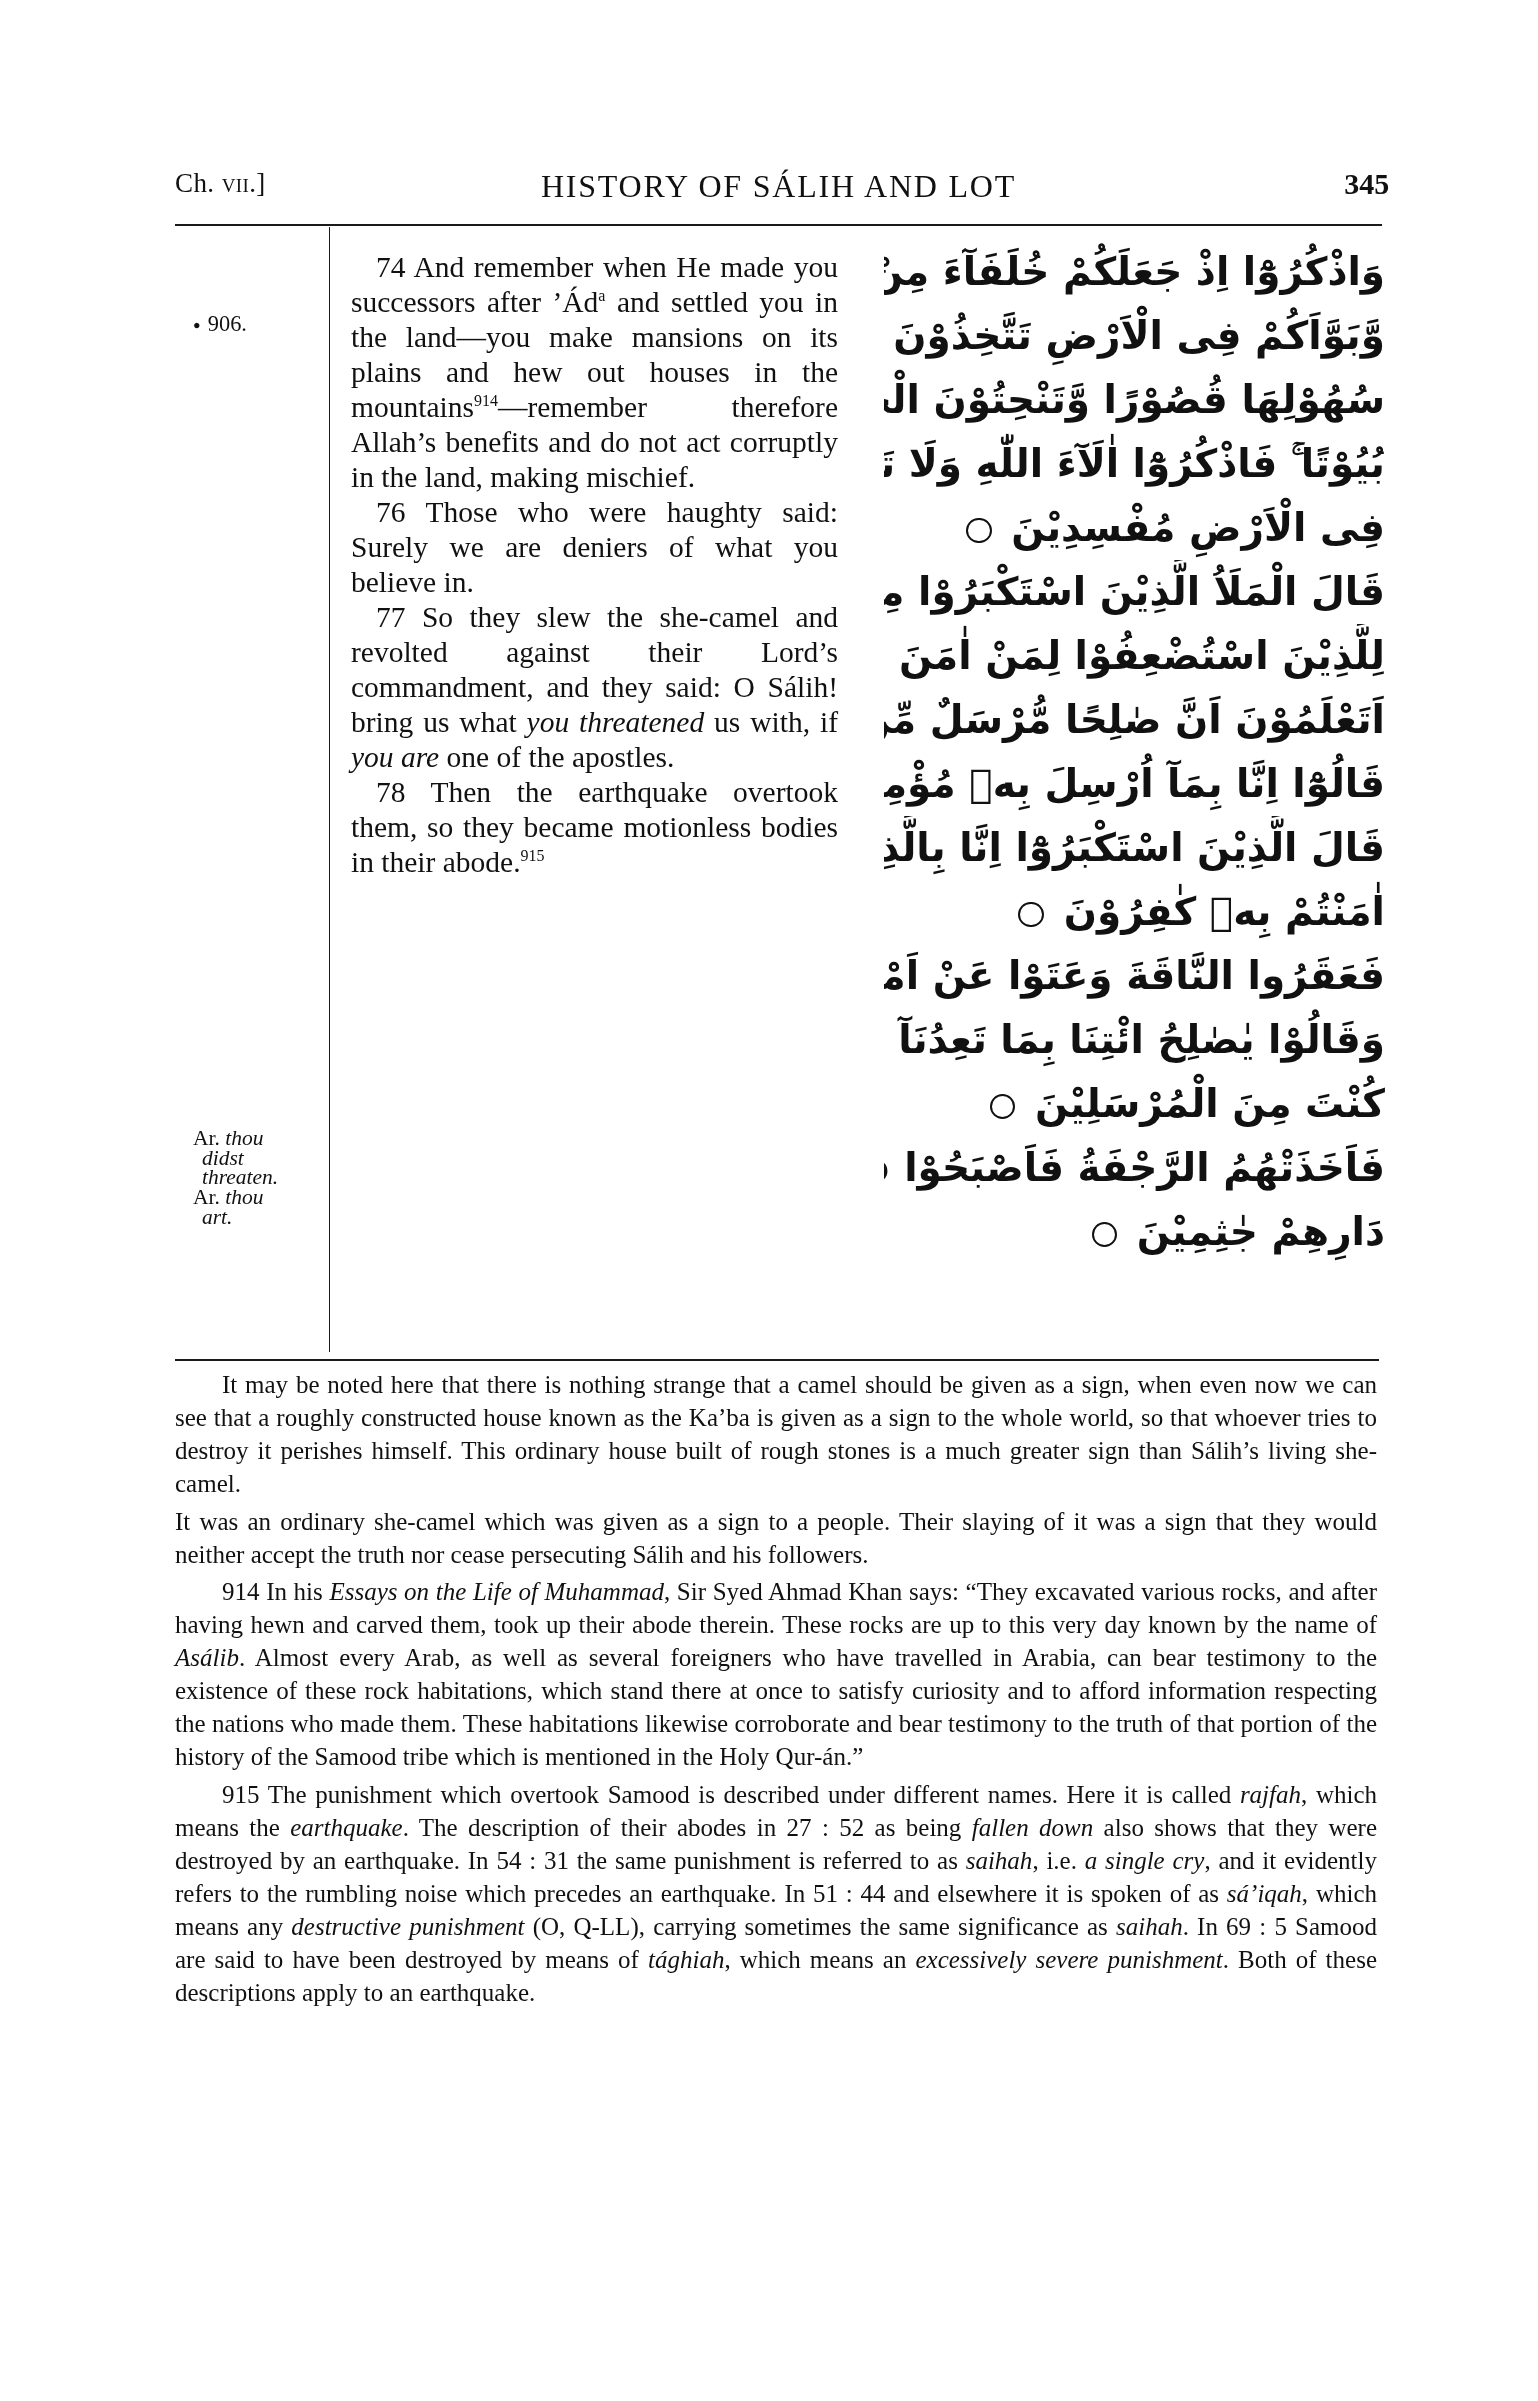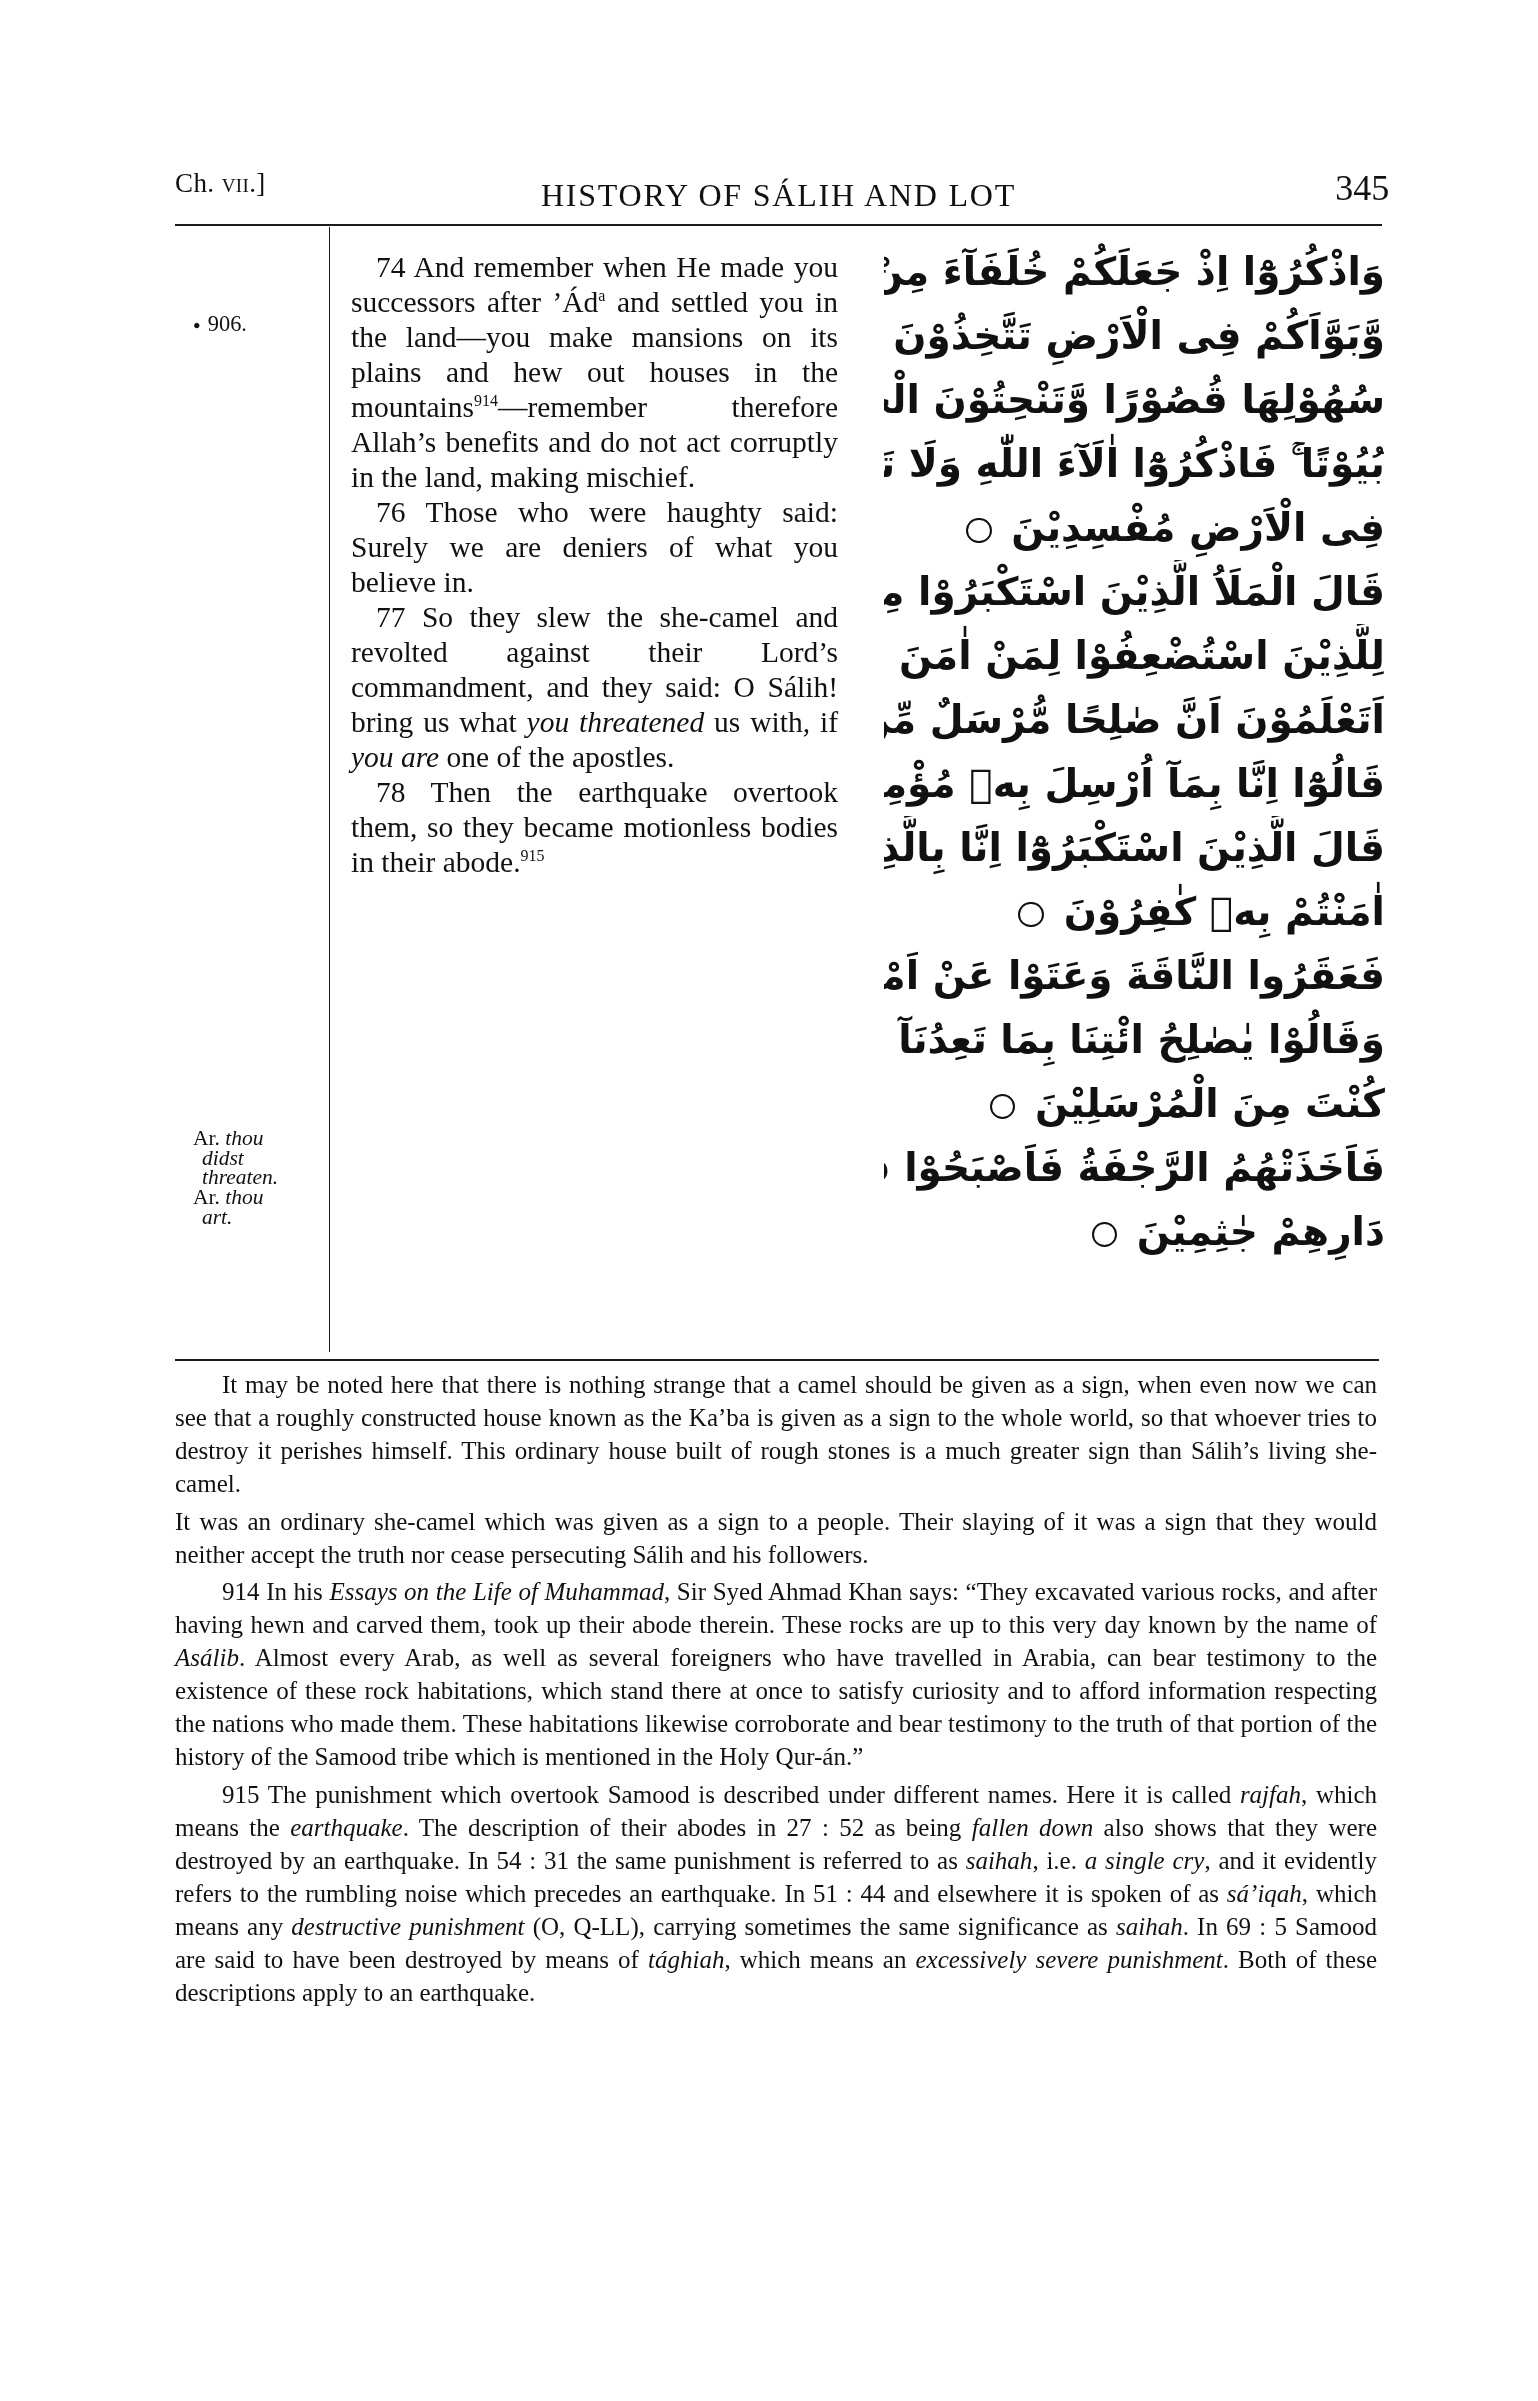--- a/index.html
+++ b/index.html
@@ -7,22 +7,22 @@
     width: 1538px; height: 2401px; position: relative; overflow: hidden;
     color: #111111;
     font-family: "Liberation Serif", "DejaVu Serif", serif;
   }
   .page { position: absolute; left: 0; top: 0; width: 1538px; height: 2401px; }
 
   
   .running-header { position: absolute; top: 163px; left: 175px; width: 1207px; height: 45px; }
   .hdr-chapter { position: absolute; left: 0; top: 5.4px; font-size: 27px; letter-spacing: 0.4px; text-align: center; }
   .hdr-chapter .sc { font-variant: small-caps; }
-  .hdr-title { position: absolute; left: 0; right: 0; top: 14px; text-align: center; font-size: 32px; letter-spacing: 1.8px; }
-  .hdr-page { position: absolute; right: -7.2px; top: 3.6px; font-size: 36px; }
+  .hdr-title { position: absolute; left: 0; right: 0; top: 5px; text-align: center; font-size: 32px; letter-spacing: 1.8px; }
+  .hdr-page { position: absolute; right: -7.2px; top: 3.6px; font-size: 30px; font-weight: bold; }
   .rule-top { position: absolute; top: 224px; left: 175px; width: 1207px; height: 0; border-top: 2.7px solid #1a1a1a; }
 
   
   .col-divider { position: absolute; left: 329px; top: 227px; height: 1125px; width: 0; border-left: 1.8px solid #1a1a1a; }
 
   
   .margin-note { position: absolute; left: 193px; font-size: 22.4px; line-height: 21.5px; }
   .mn-906 { top: 313px; }
   .mn-906 .bullet { font-size: 12.5px; vertical-align: middle; margin-right: 7.2px; }
   .mn-ar { top: 1129px; font-size: 21.5px; line-height: 19.7px; }

